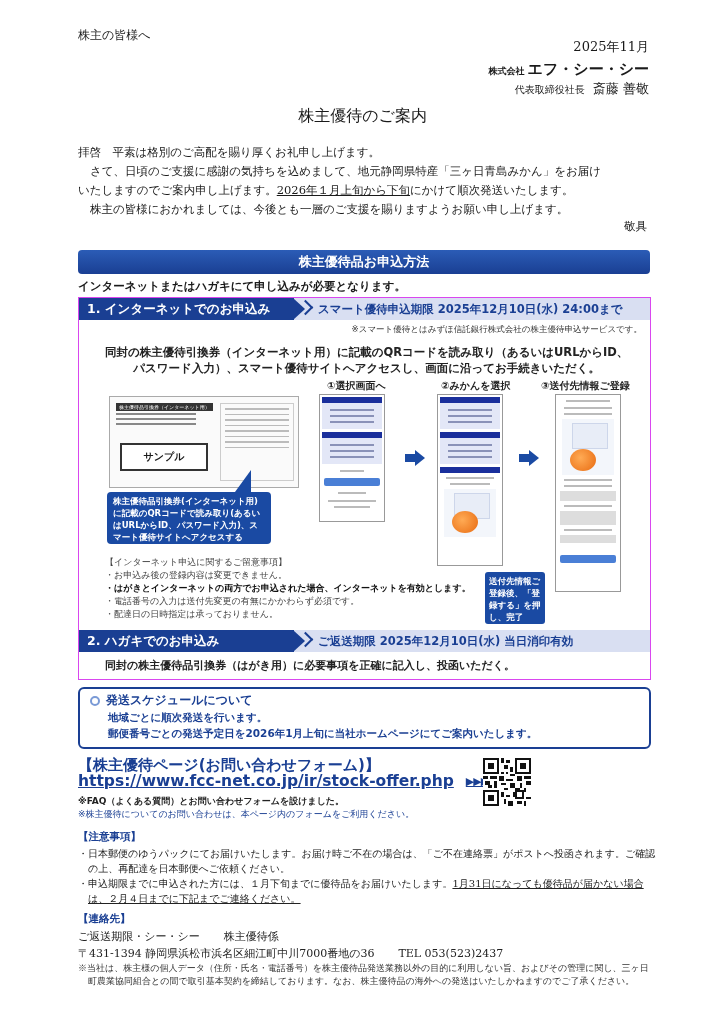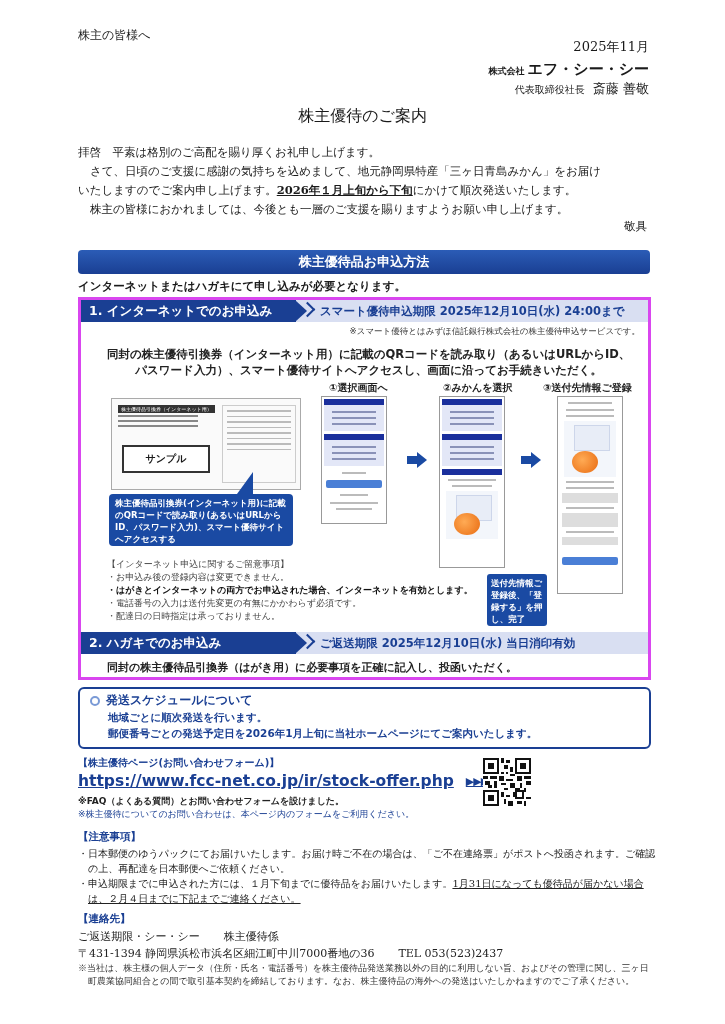--- a/index.html
+++ b/index.html
@@ -15,33 +15,33 @@
   #date { right: 76px; top: 38px; font-size: 13px; }
   #company { right: 76px; top: 60px; font-size: 15px; font-weight: bold; display: flex; align-items: baseline; gap: 3px; }
   #company .pre { font-size: 9px; font-weight: bold; }
   #rep { right: 76px; top: 80px; font-size: 13px; display: flex; align-items: baseline; gap: 8px; }
   #rep .role { font-size: 10px; }
   #doc-title { left: 0; right: 0; top: 106px; text-align: center; font-size: 16px; }
 
   #body-text { left: 78px; top: 143px; width: 580px; font-size: 11.5px; line-height: 19px; }
   #body-text p { white-space: nowrap; }
   #body-text .indent { padding-left: 12px; }
-  #body-text u { text-decoration: underline; font-weight: bold; }
+  #body-text u { text-decoration: underline; font-weight: normal; }
   #closing { right: 78px; top: 219px; font-size: 11.5px; text-align: center; }
 
   
   #method-bar {
     left: 78px; top: 250px; width: 572px; height: 24px;
     background: linear-gradient(#2b5cb6, #1a3f93); border-radius: 4px;
     color: #fff; font-weight: bold; font-size: 13px; text-align: center; line-height: 24px;
   }
   #method-intro { left: 78px; top: 279px; font-size: 11.5px; font-weight: bold; }
 
   #internet-box {
-    left: 78px; top: 297px; width: 573px; height: 383px; border: 3px solid #d946ef; padding-left: 28px;
+    left: 78px; top: 297px; width: 573px; height: 383px; border: 1px solid #d946ef; padding-left: 28px;
   }
   .step-head {
     position: absolute; left: 0; right: 0; height: 22px; display: flex;
     background: #d9dff2;
   }
   .step-head .lbl {
     background: #1a3f93; color: #fff; font-weight: bold; font-size: 12.5px;
     padding-left: 8px; line-height: 22px; width: 215px; position: relative;
   }
   .step-head .chev {
@@ -74,21 +74,21 @@
   #voucher .v-lines { position: absolute; left: 6px; top: 16px; width: 80px; }
   #voucher .v-lines div { height: 2px; background: #888; margin-bottom: 3px; }
   #voucher .v-sample {
     position: absolute; left: 10px; top: 46px; width: 88px; height: 28px;
     border: 2px solid #333; background: #fff; font-size: 10px; font-weight: bold;
     text-align: center; line-height: 24px;
   }
   #voucher .v-right { position: absolute; left: 110px; top: 6px; width: 74px; height: 78px; border: 1px solid #ccc; }
   #voucher .v-right div { height: 1.5px; background: #bbb; margin: 4px 4px; }
   #voucher-callout {
-    position: absolute; left: 28px; top: 194px; width: 184px; height: 52px;
+    position: absolute; left: 28px; top: 194px; width: 164px; height: 52px;
     background: #1a4aa3; border-radius: 4px; color: #fff; font-size: 8.5px; line-height: 12px;
     padding: 3px 6px; font-weight: bold;
   }
   #voucher-callout::before {
     content: ""; position: absolute; left: 132px; top: -22px;
     border-left: 8px solid transparent; border-right: 8px solid transparent;
     border-bottom: 22px solid #1a4aa3; transform: skewX(-20deg);
   }
 
   
@@ -121,21 +121,21 @@
   
   #schedule {
     left: 78px; top: 687px; width: 573px; height: 62px;
     border: 2px solid #1a3f93; border-radius: 6px; padding: 3px 10px;
   }
   #schedule .title { font-size: 12px; font-weight: bold; color: #1a3f93; display: flex; align-items: center; gap: 6px; }
   #schedule .ring { width: 10px; height: 10px; border-radius: 50%; border: 2px solid #7a9ad6; display: inline-block; }
   #schedule .line { font-size: 10.5px; color: #1a3f93; padding-left: 18px; line-height: 16px; font-weight: bold; }
 
   
-  #link-head { left: 78px; top: 756px; font-size: 10px; color: #1a3f93; font-weight: bold; }
+  #link-head { left: 78px; top: 756px; font-size: 15px; color: #1a3f93; font-weight: bold; }
   #link-url { left: 78px; top: 772px; font-size: 15.5px; color: #1a3f93; font-weight: bold; display: flex; gap: 12px; align-items: center; text-decoration: underline; }
   #link-url .tri { font-size: 11px; letter-spacing: -1px; }
   #faq-note { left: 78px; top: 795px; font-size: 9px; font-weight: bold; color: #222; }
   #inquiry-note { left: 78px; top: 808px; font-size: 9px; color: #1a3f93; }
 
   #qr { left: 483px; top: 758px; width: 48px; height: 48px; }
 
   #caution-head { left: 78px; top: 830px; font-size: 10.5px; color: #1a3f93; font-weight: bold; }
   #caution { left: 78px; top: 846px; width: 580px; font-size: 10px; line-height: 15px; color: #222; }
   #caution .item { padding-left: 10px; text-indent: -10px; }

